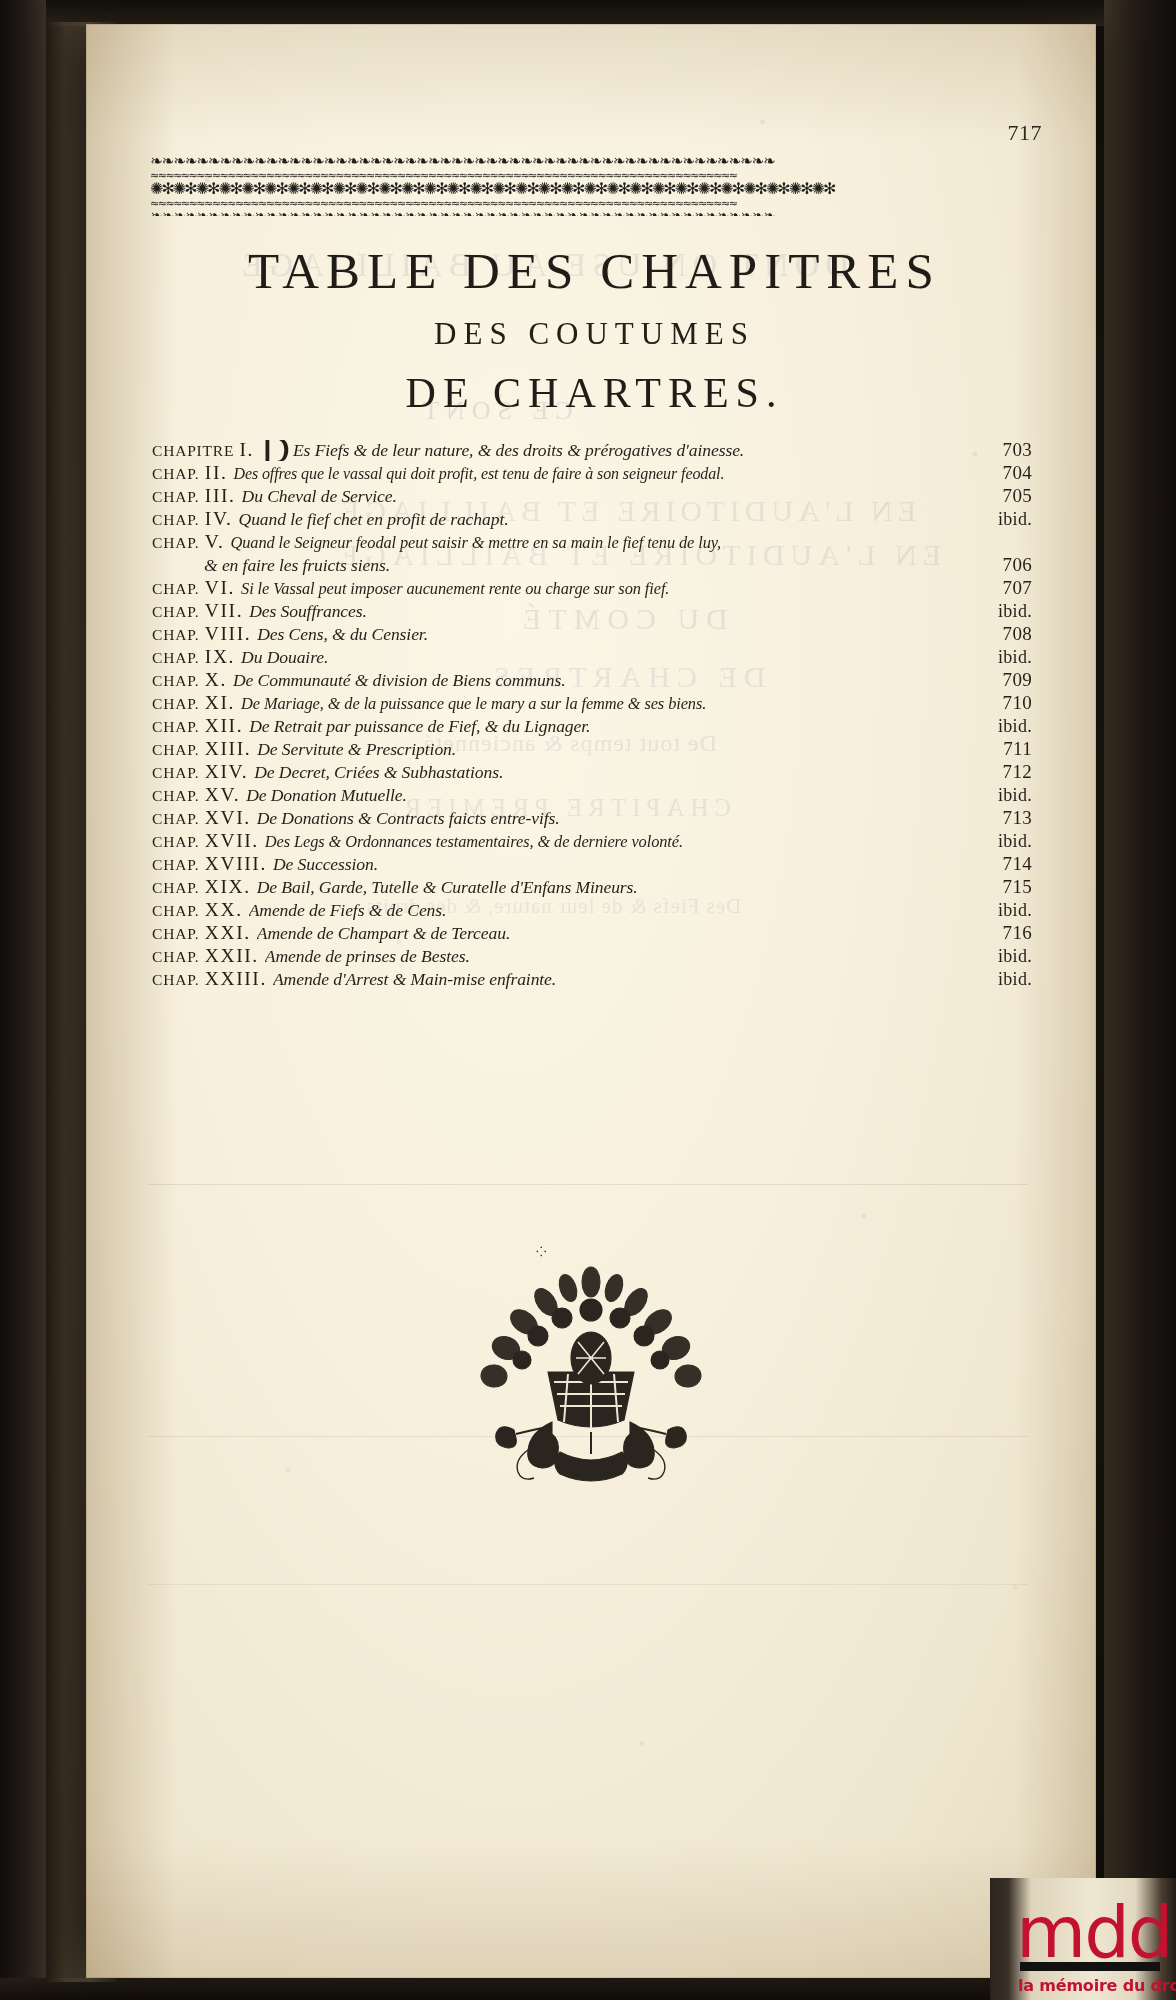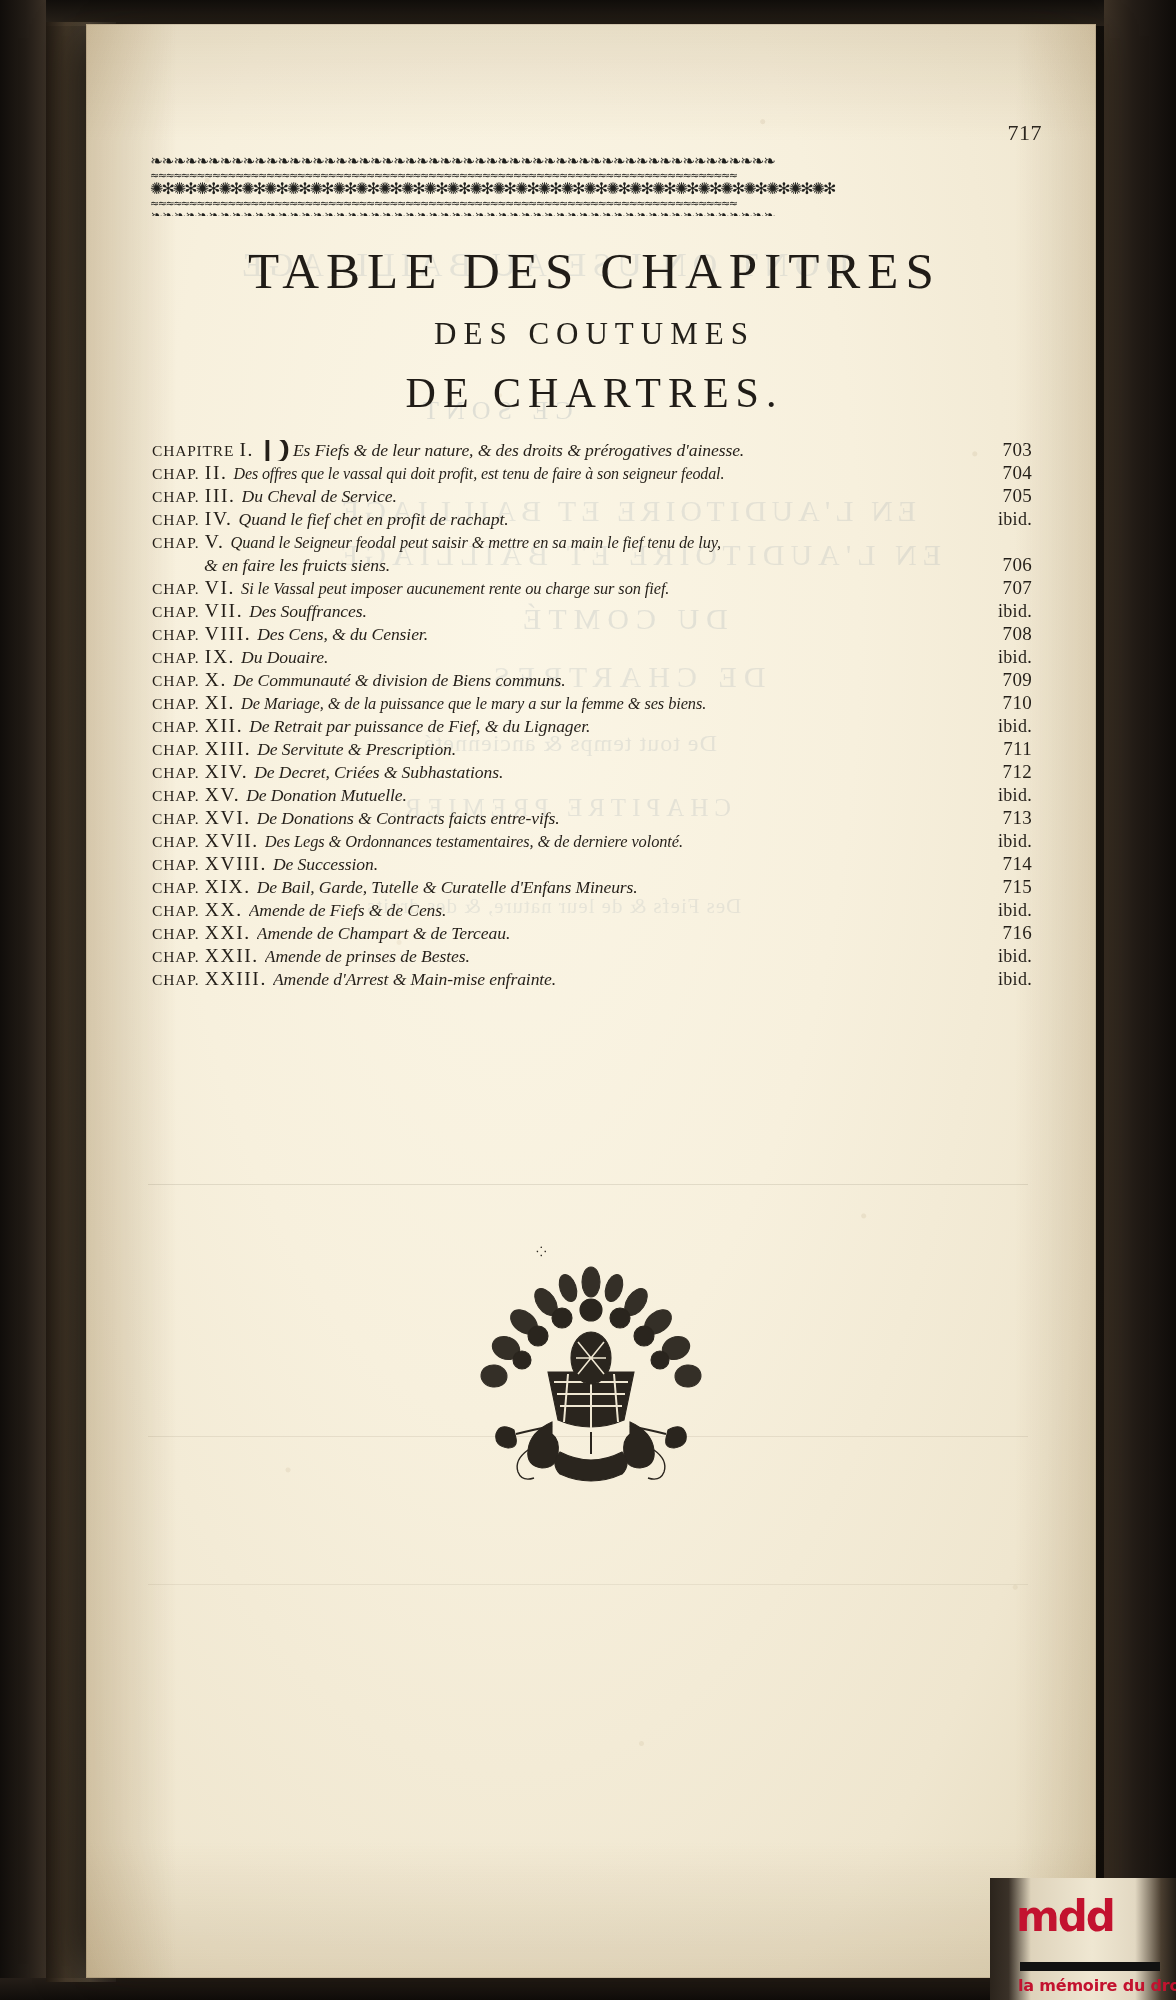--- a/index.html
+++ b/index.html
@@ -206,21 +206,21 @@
     position:absolute;right:0px;bottom:0px;width:186px;height:122px;
     overflow:hidden;
   }
   #logo .logobg{
     position:absolute;inset:0;
     background:linear-gradient(90deg,#2b241c 0%,#3a3128 10%,#ded3bb 22%,#efe7d2 55%,#e2d8c2 78%,#4a3e30 92%,#221c16 100%);
   }
   #logo .mdd{
     position:absolute;left:26px;top:18px;
     font-family:"DejaVu Sans", sans-serif;
-    font-size:42px;font-weight:700;color:#c3122f;
+    font-size:72px;font-weight:400;color:#c3122f;
     letter-spacing:-2px;line-height:1;
   }
   #logo .bar{
     position:absolute;left:30px;top:84px;width:140px;height:9px;background:#111;
   }
   #logo .tag{
     position:absolute;left:28px;top:98px;
     font-family:"DejaVu Sans", sans-serif;
     font-size:16px;font-weight:700;color:#c3122f;
     letter-spacing:-.2px;white-space:nowrap;

